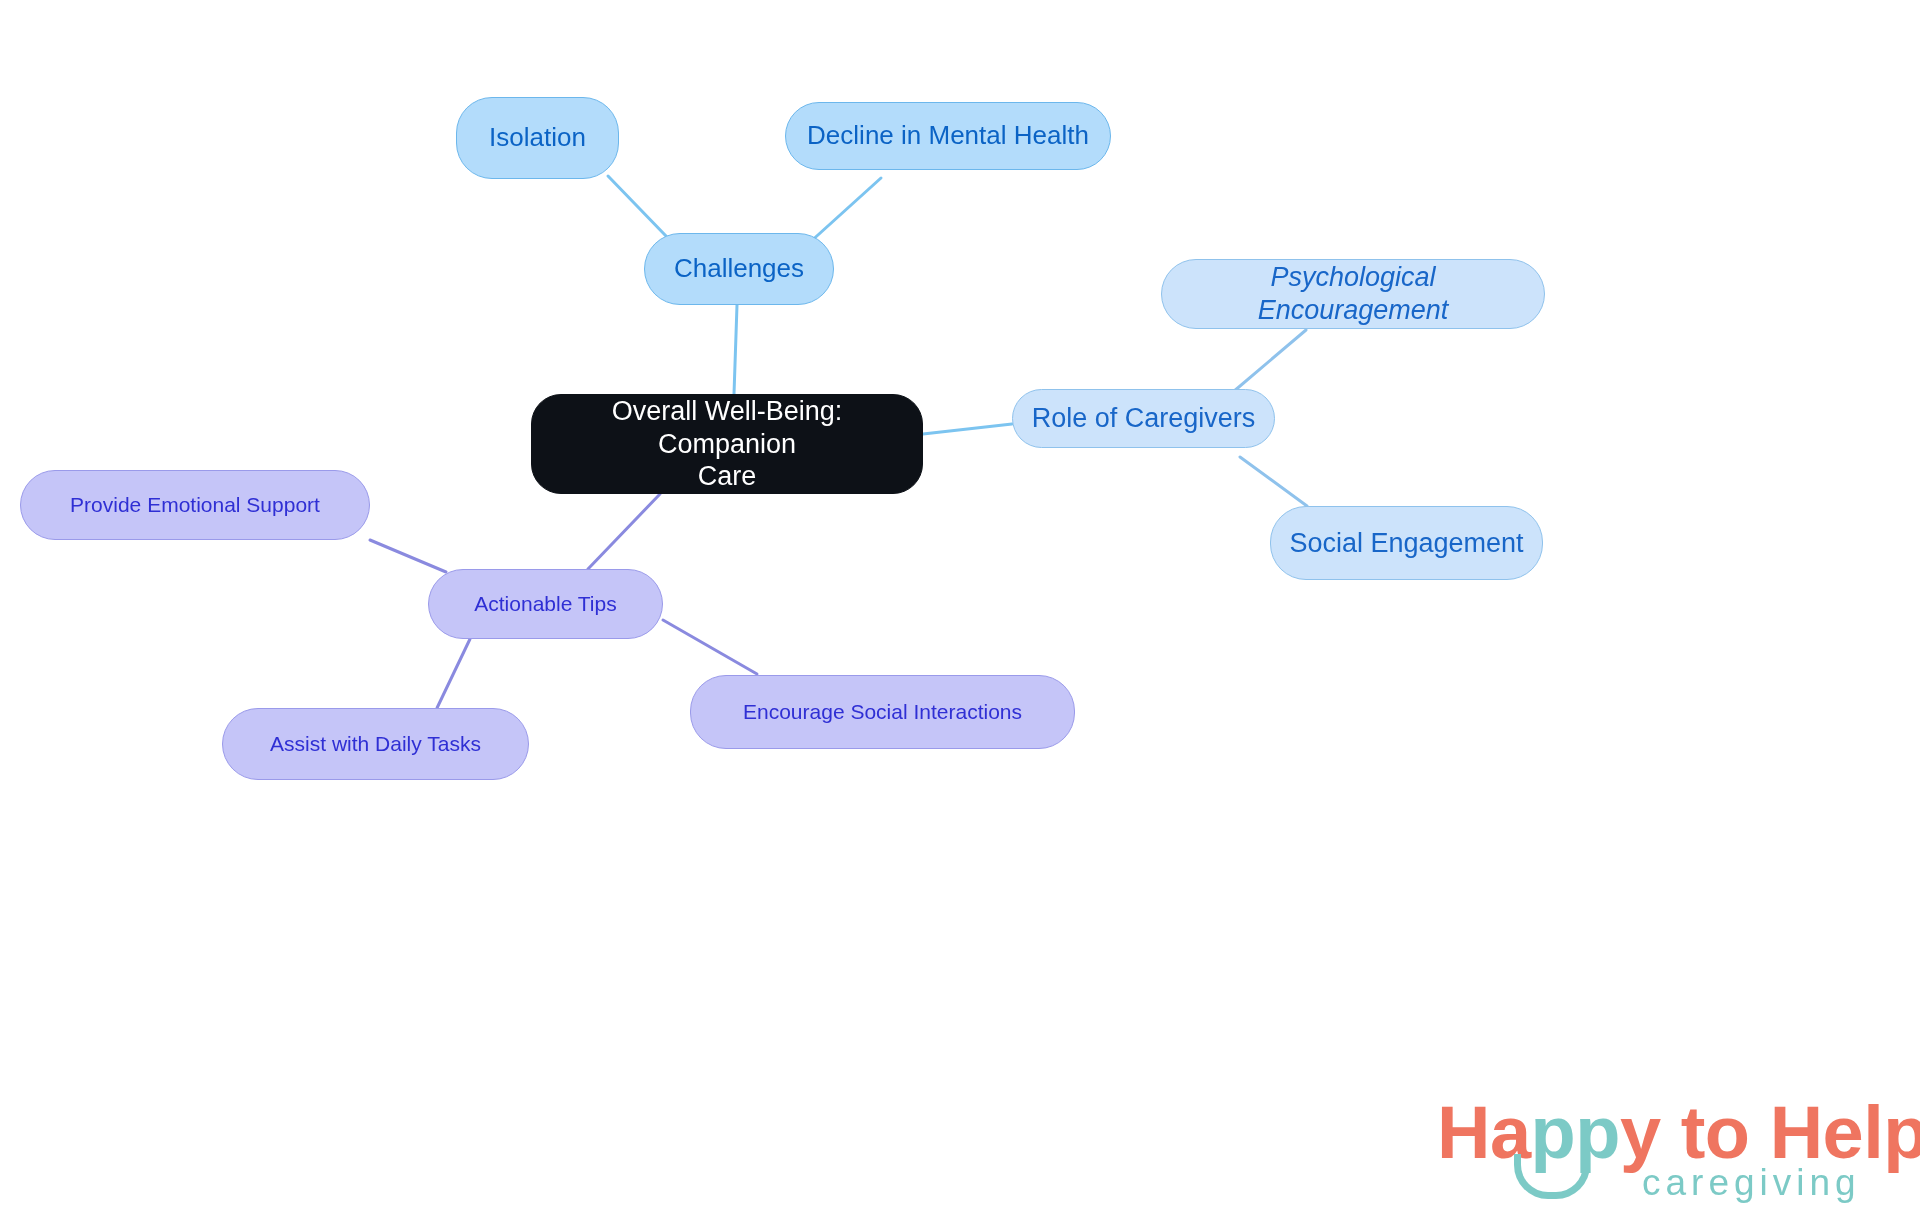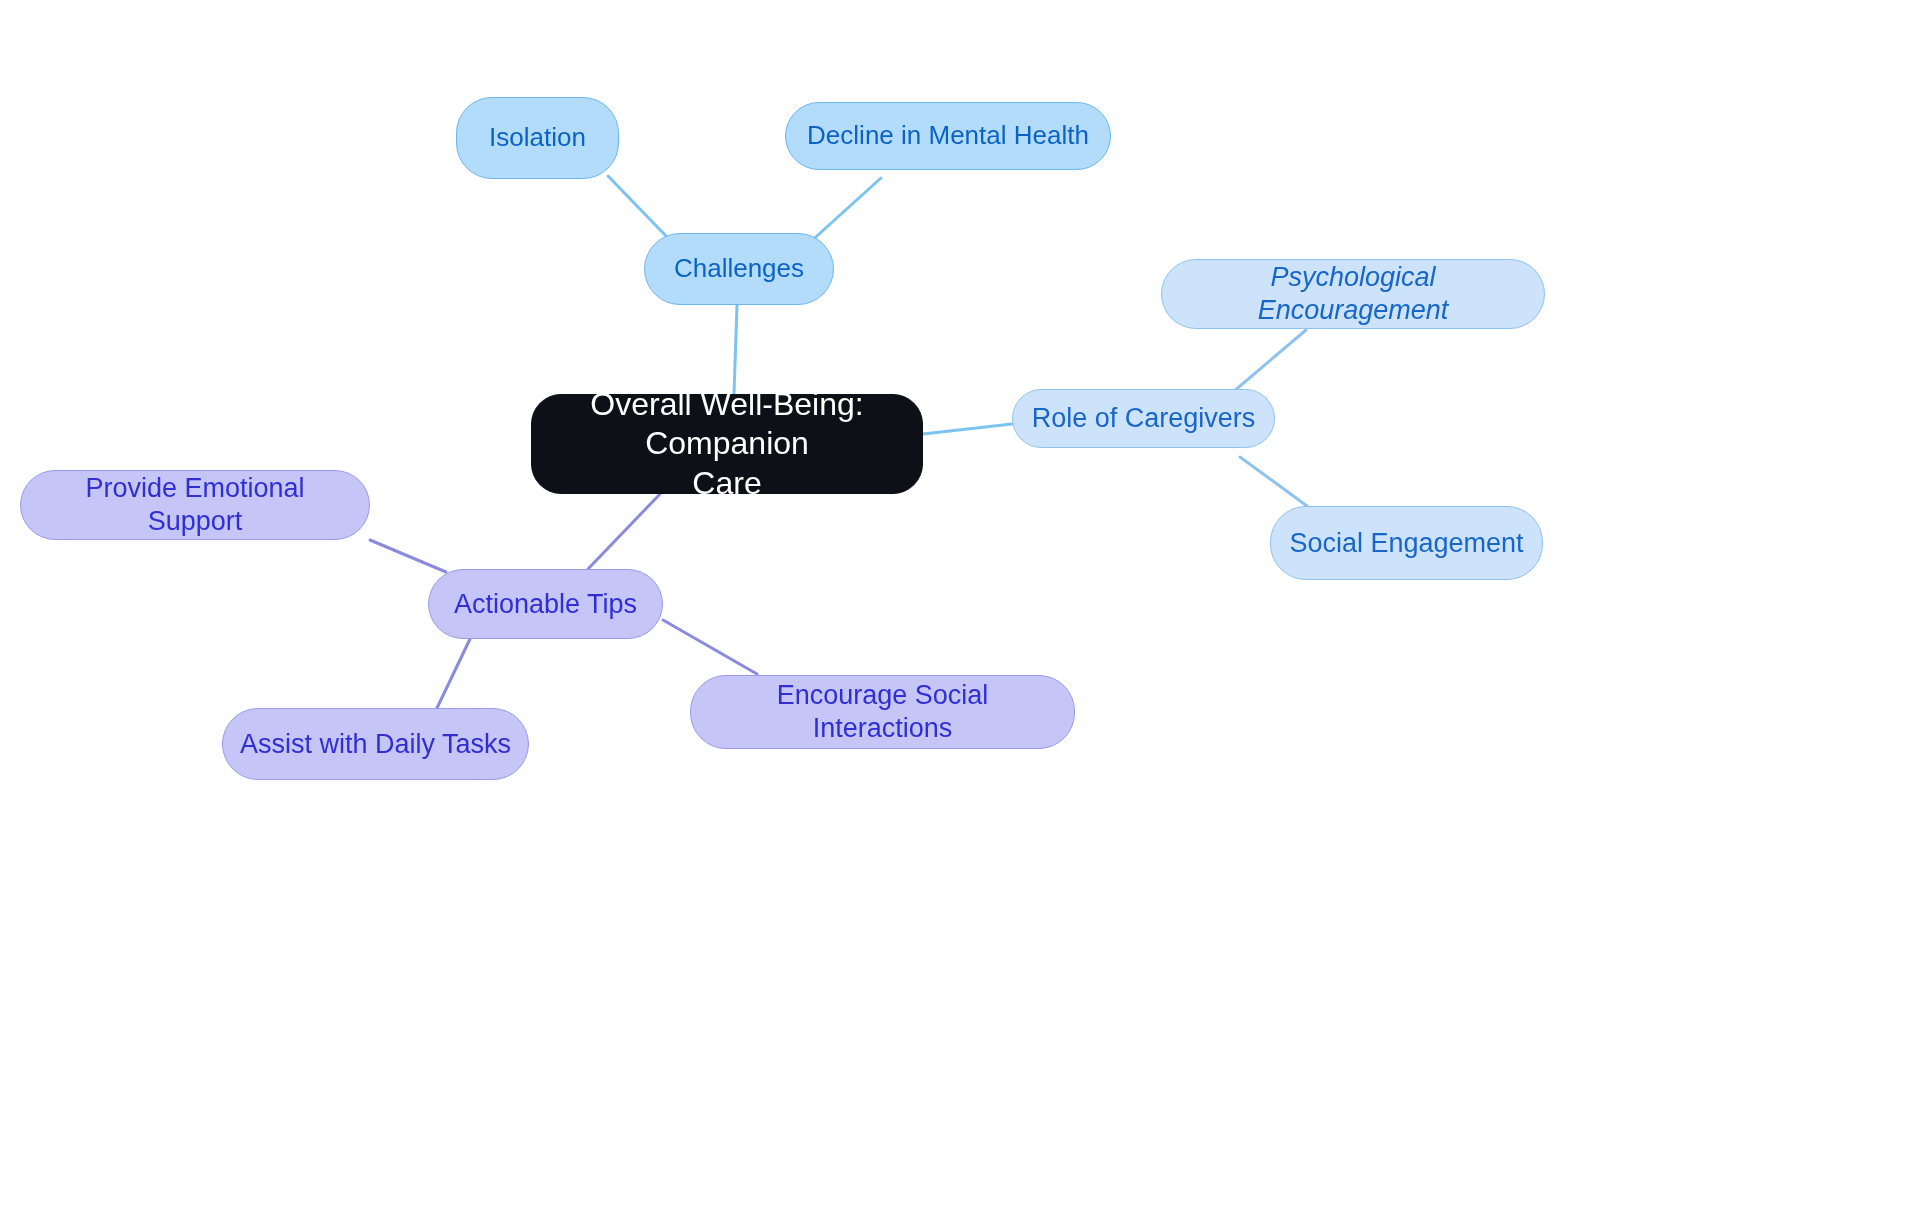--- a/index.html
+++ b/index.html
@@ -36,40 +36,40 @@
     border-style: solid;
     border-width: 1.5px;
     line-height: 1.22;
     white-space: pre-line;
     padding: 4px 14px;
   }
   .node-root {
     background: #0d1117;
     border-color: #0d1117;
     color: #ffffff;
-    font-size: 32px;
+    font-size: 27px;
     border-radius: 30px;
   }
   .node-blue {
     background: #b3dcfb;
     border-color: #6cb7ec;
     color: #0b63c5;
     font-size: 26px;
   }
   .node-blue-light {
     background: #cce3fb;
     border-color: #8fc2ec;
     color: #1866c8;
     font-size: 27px;
   }
   .node-purple {
     background: #c5c5f8;
     border-color: #9a9aea;
     color: #2f2fd4;
-    font-size: 27px;
+    font-size: 21px;
   }
   
   #logo {
     position: absolute;
     left: 1437px;
     top: 1090px;
     width: 460px;
     height: 115px;
   }
   .logo-wordmark {
@@ -129,14 +129,19 @@
       <div class="node node-blue" style="left: 785px; top: 102px; width: 326px; height: 68px;">Decline in Mental Health</div>
       <div class="node node-blue-light" style="left: 1012px; top: 389px; width: 263px; height: 59px;">Role of Caregivers</div>
       <div class="node node-blue-light" style="left: 1161px; top: 259px; width: 384px; height: 70px; font-style: italic;">Psychological Encouragement</div>
       <div class="node node-blue-light" style="left: 1270px; top: 506px; width: 273px; height: 74px;">Social Engagement</div>
       <div class="node node-purple" style="left: 428px; top: 569px; width: 235px; height: 70px;">Actionable Tips</div>
       <div class="node node-purple" style="left: 20px; top: 470px; width: 350px; height: 70px;">Provide Emotional Support</div>
       <div class="node node-purple" style="left: 222px; top: 708px; width: 307px; height: 72px;">Assist with Daily Tasks</div>
       <div class="node node-purple" style="left: 690px; top: 675px; width: 385px; height: 74px;">Encourage Social Interactions</div>
     </div>
 
+  <div id="logo">
+    <div class="logo-wordmark"><span class="logo-coral">H</span><span class="logo-coral">a</span><span class="logo-teal">pp</span><span class="logo-coral">y</span><span class="logo-coral"> to </span><span class="logo-coral">Help</span></div>
+    <div class="logo-smile"></div>
+    <div class="logo-sub">caregiving</div>
+  </div>
 
 </div>
 
 </body></html>

